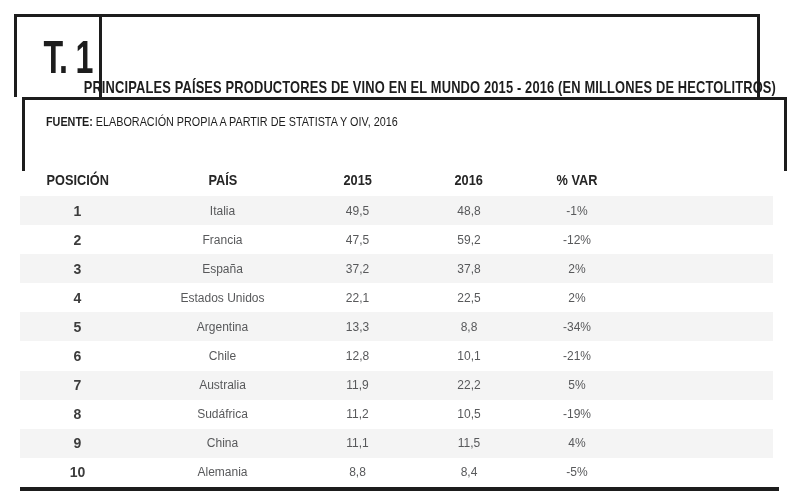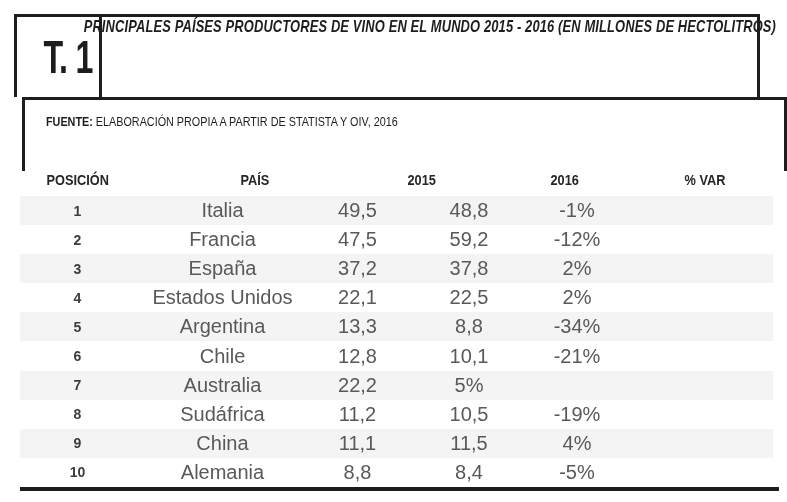--- a/index.html
+++ b/index.html
@@ -13,21 +13,21 @@
     box-sizing:border-box; border:3px solid #1d1d1d; border-bottom:none;
     display:flex; align-items:center; justify-content:center;padding-left:20px;
   }
   .tag-box span {
     font-size:46px; font-weight:bold; color:#1d1d1d;
     display:inline-block; transform:scaleX(0.70); letter-spacing:-1px; white-space:nowrap;
   }
   .title-box {
     position:absolute; left:102px; top:14px; width:658px; height:83px;
     box-sizing:border-box; border:3px solid #1d1d1d; border-left:none; border-bottom:none;
-    display:flex; align-items:flex-start; justify-content:center;font-style:italic;
+    display:flex; align-items:flex-end; justify-content:center;
   }
   .title-box span {
     font-size:16.5px; font-weight:bold; color:#1d1d1d;
     display:inline-block; transform:scaleX(0.78); white-space:nowrap; letter-spacing:0.2px;
   }
   
   .source-box {
     position:absolute; left:14px; top:97px; width:765px; height:74px;
     box-sizing:border-box; border:3px solid #1d1d1d; border-bottom:none;margin-left:8px;
   }
@@ -36,29 +36,29 @@
     display:inline-block; transform:scaleX(0.80); transform-origin:left center;
     font-size:13.5px; color:#1d1d1d; white-space:nowrap;
   }
   .src-label { font-weight:bold; }
   
   .table-area { position:absolute; left:20px; top:163px; width:753px; }
   .grid-row {
     display:grid; grid-template-columns:115px 175px 95px 128px 88px 1fr;
     align-items:center;
   }
-  .thead-row { height:33px;gap:32px; }
+  .thead-row { height:33px; }
   .th { text-align:center; }
   .th span {
     display:inline-block; transform:scaleX(0.85);
     font-size:15px; font-weight:bold; color:#262626; white-space:nowrap;
   }
   .trow { height:29.1px; }
   .trow.odd { background:#f4f4f4; }
-  .td { text-align:center; font-size:20px; color:#58595b; }
+  .td { text-align:center; font-size:12px; color:#58595b; }
   .td.pos { font-weight:bold; font-size:14px; color:#3c3c3c; }
   .bottom-rule {
     position:absolute; left:20px; top:487px; width:759px; height:4px; background:#1d1d1d;
   }
 </style>
 </head>
 <body>
 
 <div class="canvas">
 
@@ -135,20 +135,21 @@
       <div class="td">Chile</div>
       <div class="td">12,8</div>
       <div class="td">10,1</div>
       <div class="td">-21%</div>
       <div class="td"></div>
     </div>
 
     <div class="grid-row trow odd">
       <div class="td pos">7</div>
       <div class="td">Australia</div>
+      <div class="td">11,9</div>
       <div class="td">22,2</div>
       <div class="td">5%</div>
       <div class="td"></div>
     </div>
 
     <div class="grid-row trow">
       <div class="td pos">8</div>
       <div class="td">Sudáfrica</div>
       <div class="td">11,2</div>
       <div class="td">10,5</div>

